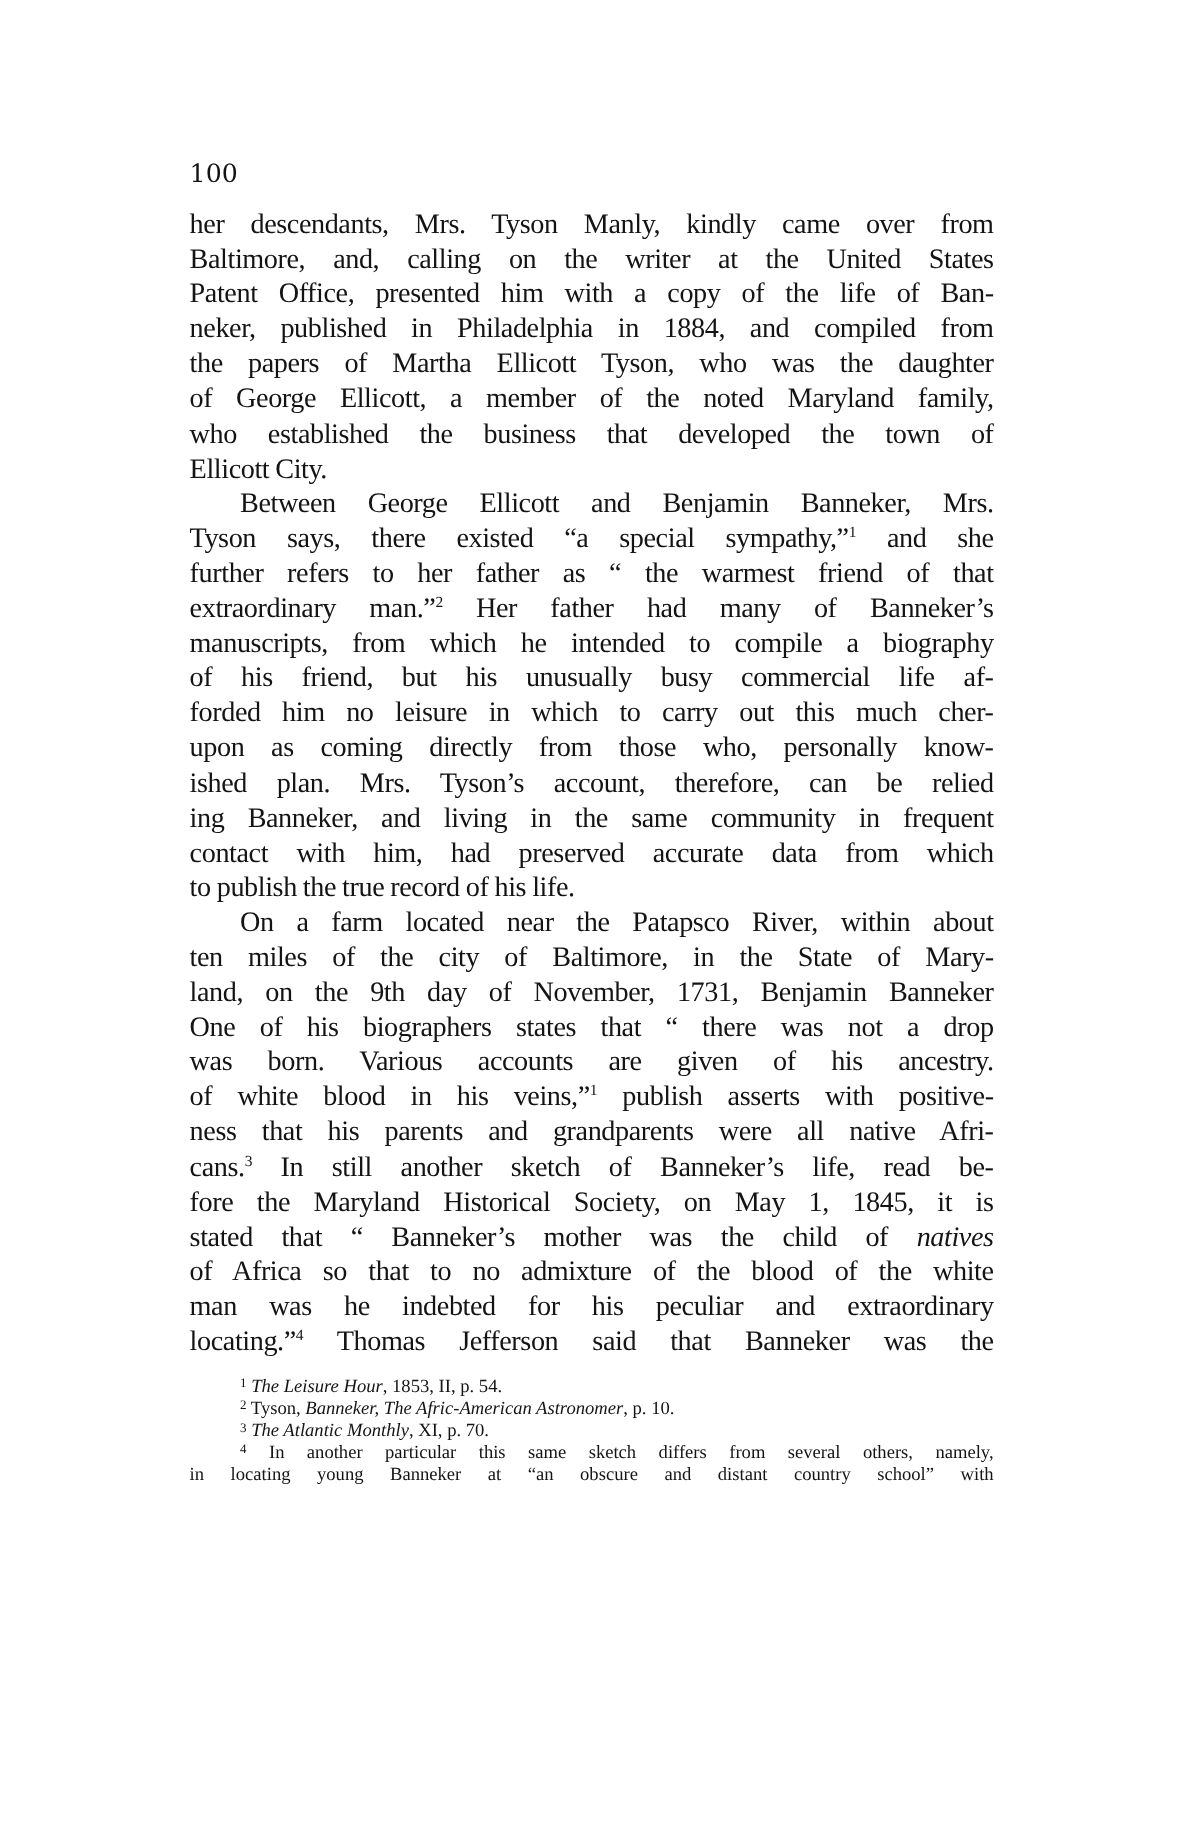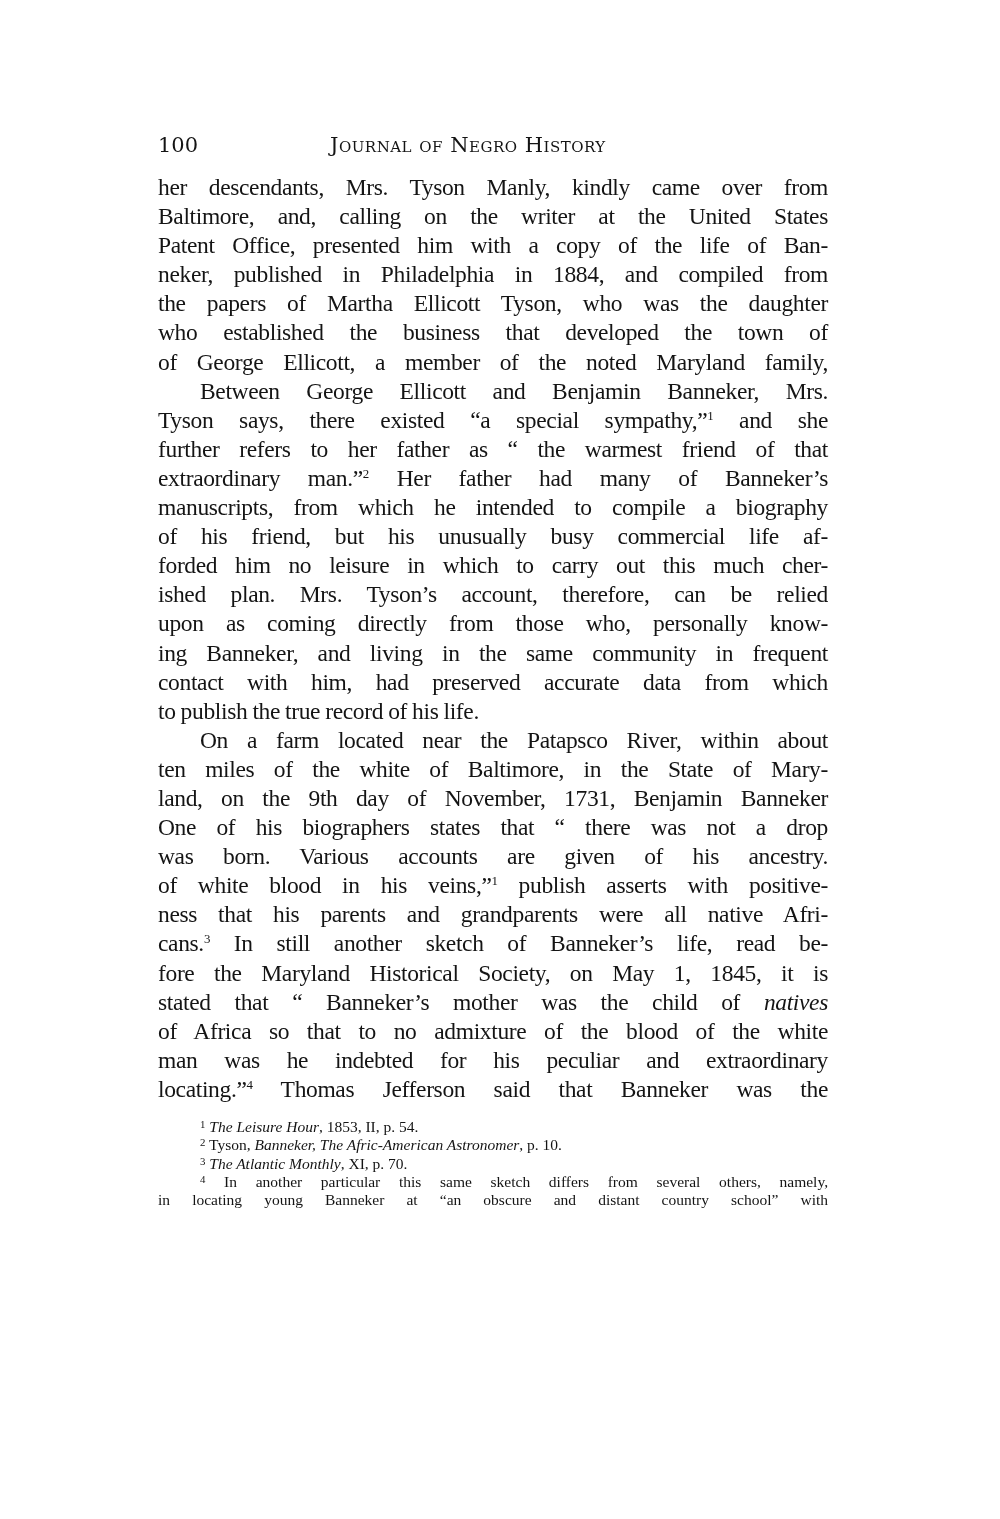--- a/index.html
+++ b/index.html
@@ -92,53 +92,53 @@
     }
     em { font-style: italic; text-align: right; }
   </style>
 </head>
 <body>
 
 <div class="page">
 
   <div class="running-head">
     <span class="page-number">100</span>
-    <span class="journal-title">Journal of Negro History</span>
   </div>
 
   <div class="body-text">
 
     <div>
       <span class="line">her descendants, Mrs. Tyson Manly, kindly came over from</span>
       <span class="line">Baltimore, and, calling on the writer at the United States</span>
       <span class="line">Patent Office, presented him with a copy of the life of Ban-</span>
       <span class="line">neker, published in Philadelphia in 1884, and compiled from</span>
       <span class="line">the papers of Martha Ellicott Tyson, who was the daughter</span>
+      <span class="line">of George Ellicott, a member of the noted Maryland family,</span>
       <span class="line">who established the business that developed the town of</span>
-      <span class="line">of George Ellicott, a member of the noted Maryland family,</span>
+      <span class="line last">Ellicott City.</span>
     </div>
 
     <div>
       <span class="line indent">Between George Ellicott and Benjamin Banneker, Mrs.</span>
       <span class="line"><span>Tyson says, there existed “a special sympathy,”</span><sup>1</sup><span> and she</span></span>
       <span class="line">further refers to her father as “ the warmest friend of that</span>
       <span class="line"><span>extraordinary man.”</span><sup>2</sup><span>  Her father had many of Banneker’s</span></span>
       <span class="line">manuscripts, from which he intended to compile a biography</span>
       <span class="line">of his friend, but his unusually busy commercial life af-</span>
       <span class="line">forded him no leisure in which to carry out this much cher-</span>
+      <span class="line">upon as coming directly from those who, personally know-</span>
       <span class="line">ished plan.  Mrs. Tyson’s account, therefore, can be relied</span>
-      <span class="line">upon as coming directly from those who, personally know-</span>
       <span class="line">ing Banneker, and living in the same community in frequent</span>
       <span class="line">contact with him, had preserved accurate data from which</span>
       <span class="line last">to publish the true record of his life.</span>
     </div>
 
     <div>
       <span class="line indent">On a farm located near the Patapsco River, within about</span>
-      <span class="line">ten miles of the white of Baltimore, in the State of Mary-</span>
+      <span class="line">ten miles of the city of Baltimore, in the State of Mary-</span>
       <span class="line">land, on the 9th day of November, 1731, Benjamin Banneker</span>
       <span class="line">One of his biographers states that “ there was not a drop</span>
       <span class="line">was born.  Various accounts are given of his ancestry.</span>
       <span class="line"><span>of white blood in his veins,”</span><sup>1</sup><span> publish asserts with positive-</span></span>
       <span class="line">ness that his parents and grandparents were all native Afri-</span>
       <span class="line"><span>cans.</span><sup>3</sup><span>  In still another sketch of Banneker’s life, read be-</span></span>
       <span class="line">fore the Maryland Historical Society, on May 1, 1845, it is</span>
       <span class="line"><span>stated that “ Banneker’s mother was the child of </span><em>natives</em></span>
       <span class="line">of Africa so that to no admixture of the blood of the white</span>
       <span class="line">man was he indebted for his peculiar and extraordinary</span>

